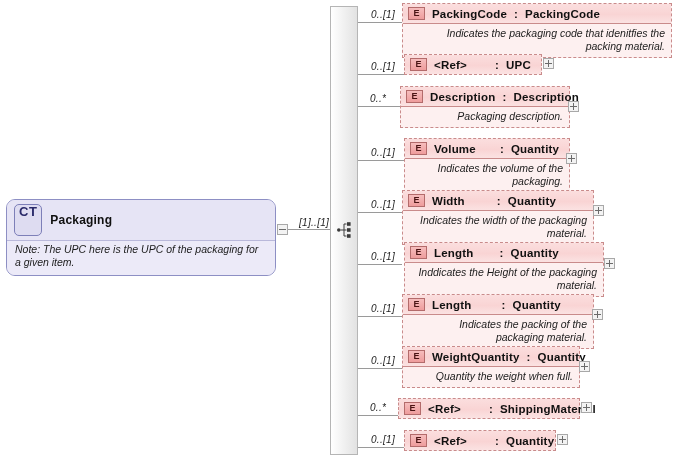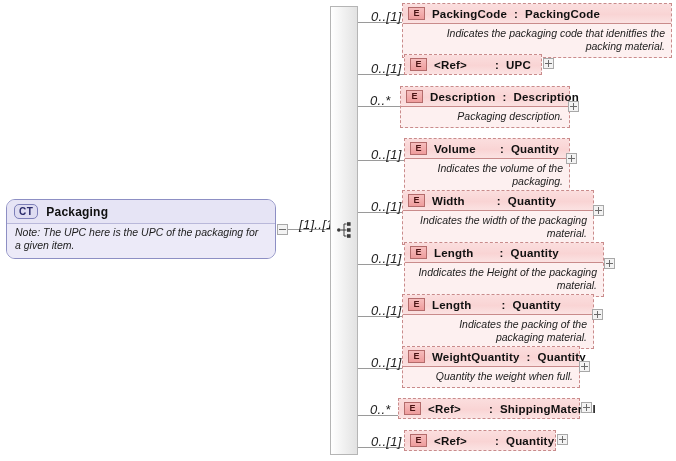--- a/index.html
+++ b/index.html
@@ -43,24 +43,24 @@
     padding: 4px 7px 4px 7px;
     background: #e6e4f5;
     border-bottom: 1px solid #b9b8da;
   }
   .ct-badge {
     display: inline-block;
     border: 1px solid #7d7fb8;
     border-radius: 5px;
     background: #dedcf1;
     color: #2a2a6a;
-    font-size: 10px;
+    font-size: 13px;
     font-weight: bold;
     letter-spacing: 0.5px;
-    padding: 1px 4px 1px 4px;
+    padding: 1px 4px 18px 4px;
     line-height: 11px;
   }
   .ct-title {
     font-size: 12px;
     font-weight: bold;
     color: #101010;
     letter-spacing: 0.2px;
   }
   .ct-doc {
     padding: 5px 8px 3px 8px;
@@ -125,21 +125,21 @@
   
   .hline {
     position: absolute;
     height: 1px;
     background: #9a9a9a;
   }
 
   
   .card {
     position: absolute;
-    font-size: 13px;
+    font-size: 10px;
     font-style: italic;
     color: #222;
     white-space: nowrap;
     letter-spacing: 0.3px;
   }
 
   
   .el {
     position: absolute;
     box-sizing: border-box;

